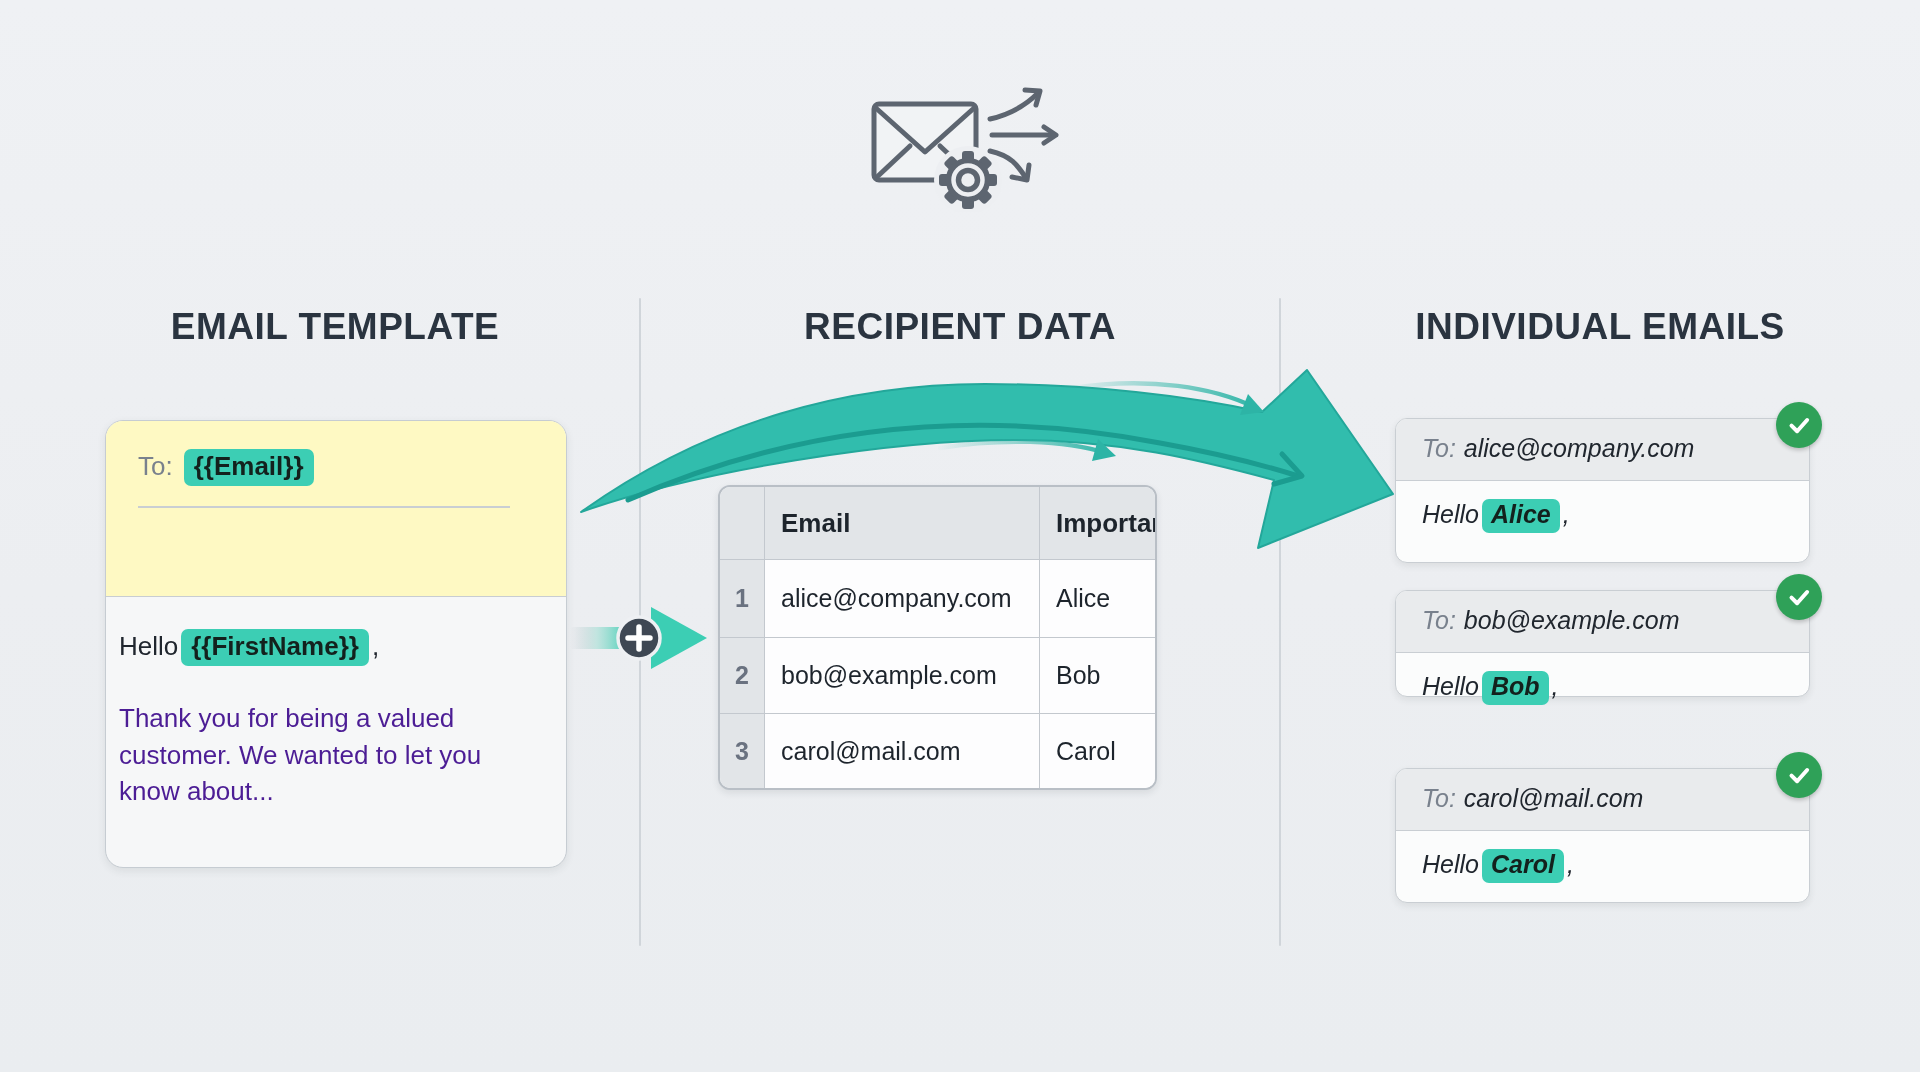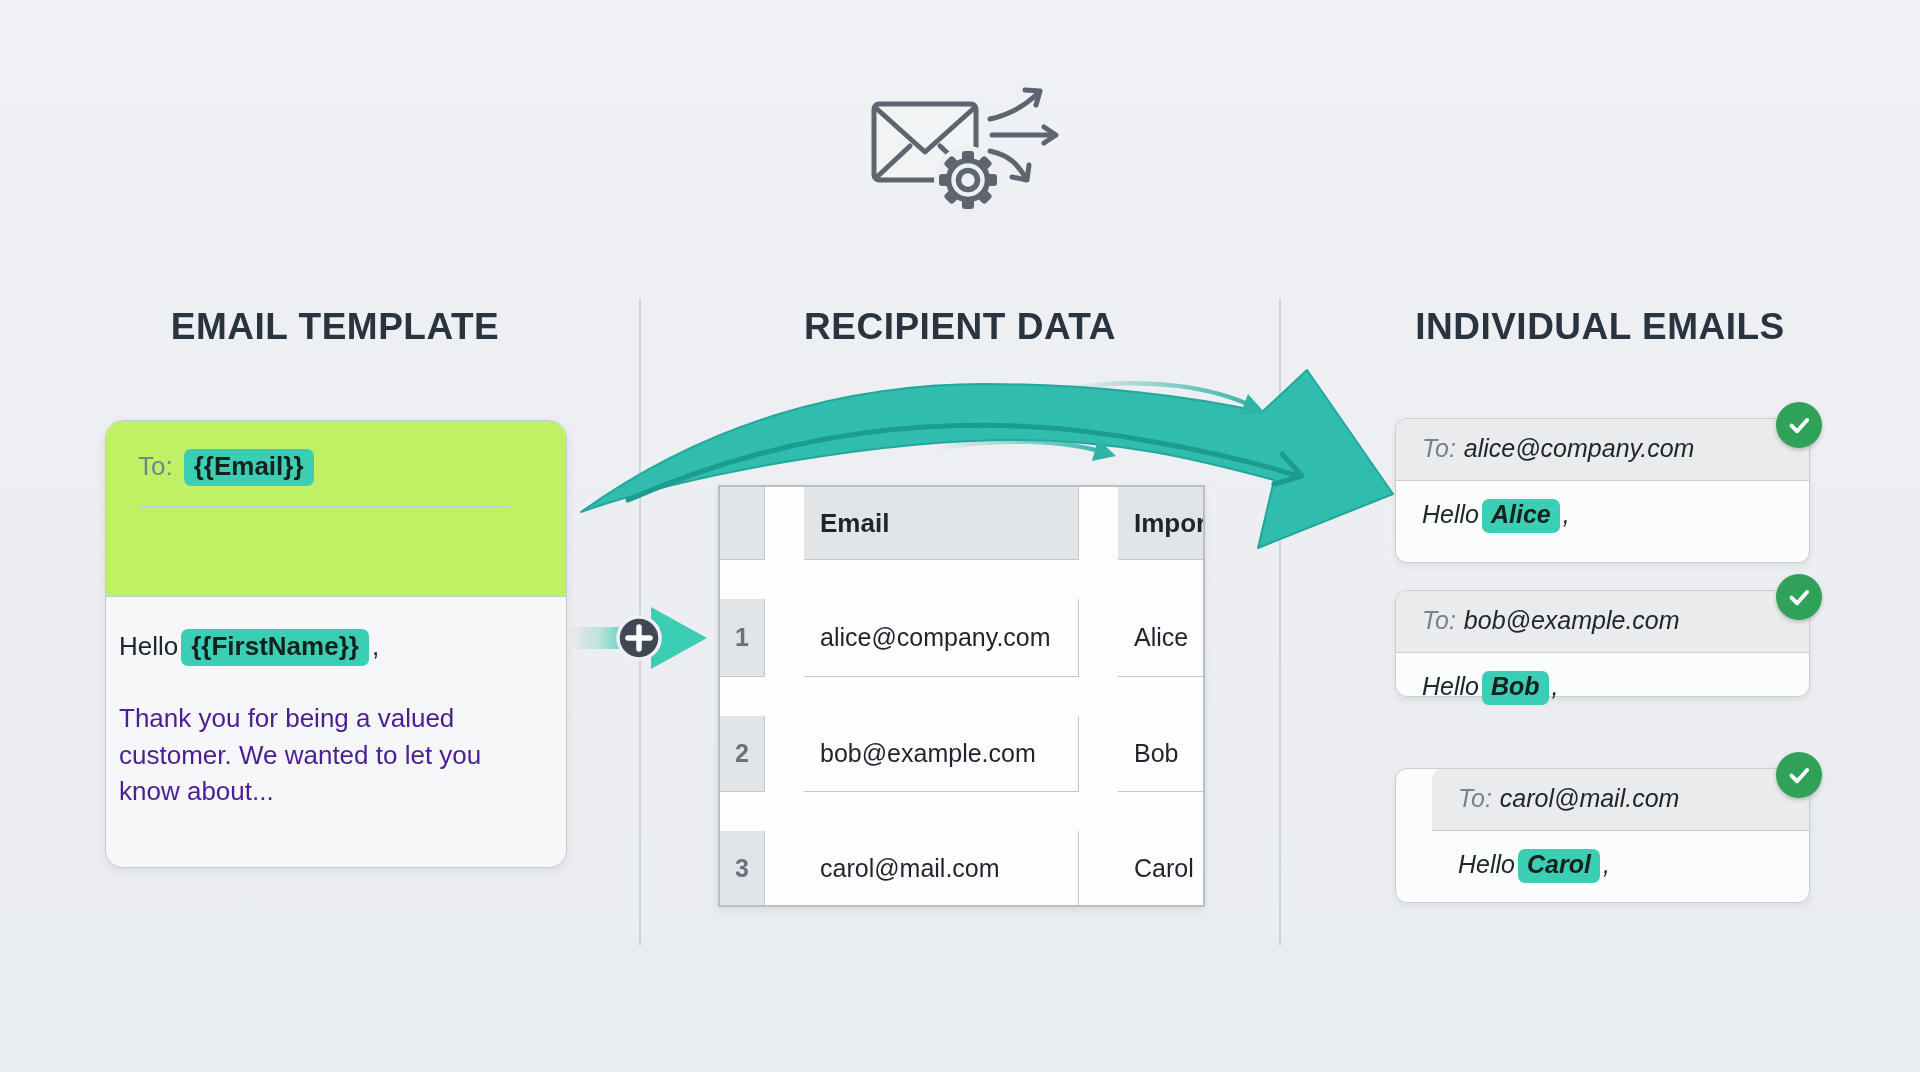--- a/index.html
+++ b/index.html
@@ -36,41 +36,40 @@
     margin:0 3px; line-height:1.1;
   }
 
   
   .tpl-card{
     position:absolute; left:105px; top:420px; width:462px; height:448px;
     border:1.5px solid #c6ccd2; border-radius:18px; overflow:hidden;
     background:#f6f7f8; box-shadow:0 3px 8px rgba(40,50,60,.09);
   }
   .tpl-header{
-    background:#bef264; border-bottom:1.5px solid #c8cdd2;
+    background:#fef9c3; border-bottom:1.5px solid #c8cdd2;
     padding:28px 32px 36px; height:176px;
   }
   .tpl-row{ font-size:26px; color:#20262e; }
   .label-gray{ color:#79818d; margin-right:8px; }
   .tpl-divider{ border-top:2px solid #c9ced3; margin:20px 0 18px; width:372px; }
   .tpl-body{ background:#f6f7f8; padding:32px 13px 0; }
   .tpl-greeting{ font-size:26px; color:#20262e; margin-bottom:34px; }
   .tpl-paragraph{
     font-size:26px; color:#4c1d95; line-height:1.42; max-width:398px;
   }
 
   
   .rec-table{
-    position:absolute; left:718px; top:485px; width:487px;
-    border:2px solid #b9bfc6; border-radius:0; overflow:hidden;
+    position:absolute; left:718px; top:485px; width:439px;
+    border:2px solid #b9bfc6; border-radius:12px; overflow:hidden;
     box-shadow:0 3px 7px rgba(40,50,60,.10);
     display:grid; grid-template-columns:45px 275px 163px;
     grid-template-rows:73px 78px 76px 74px;
     background:#fdfdfe;
-    gap:39px;
   }
   .rec-cell{
     border-right:1.5px solid #c3c8ce; border-bottom:1.5px solid #c3c8ce;
     display:flex; align-items:center; padding-left:16px;
     font-size:25px; color:#1d242c; background:#fdfdfe;
   }
   .rec-cell:nth-child(3n){ border-right:none; }
   .rec-cell.last-row{ border-bottom:none; }
   .rec-head{ background:#e2e5e8; font-weight:bold; font-size:26px; }
   .rec-index{
@@ -79,21 +78,21 @@
   }
 
   
   .mail-card{
     position:absolute; left:1395px; width:415px;
     border:1.5px solid #c9ced3; border-radius:12px;
     background:#fbfcfc; box-shadow:0 3px 7px rgba(40,50,60,.09);font-style:italic;
   }
   #mail-card-1{ top:418px; height:145px; }
   #mail-card-2{ top:590px; height:107px; }
-  #mail-card-3{ top:768px; height:135px;padding-left:36px; }
+  #mail-card-3{ top:768px; height:135px; }
   .mail-header{
     background:#e9ebed; border-bottom:1.5px solid #c9ced3;
     border-radius:11px 11px 0 0;
     padding:15px 26px; font-size:25px; color:#20262e; height:62px;
   }
   .mail-body{ padding:18px 26px; font-size:25px; color:#20262e; }
   .mail-body .chip{ padding:2px 9px 4px; }
   .badge{
     position:absolute; top:-17px; right:-13px; width:46px; height:46px;
     border-radius:50%; background:#2fa158;

